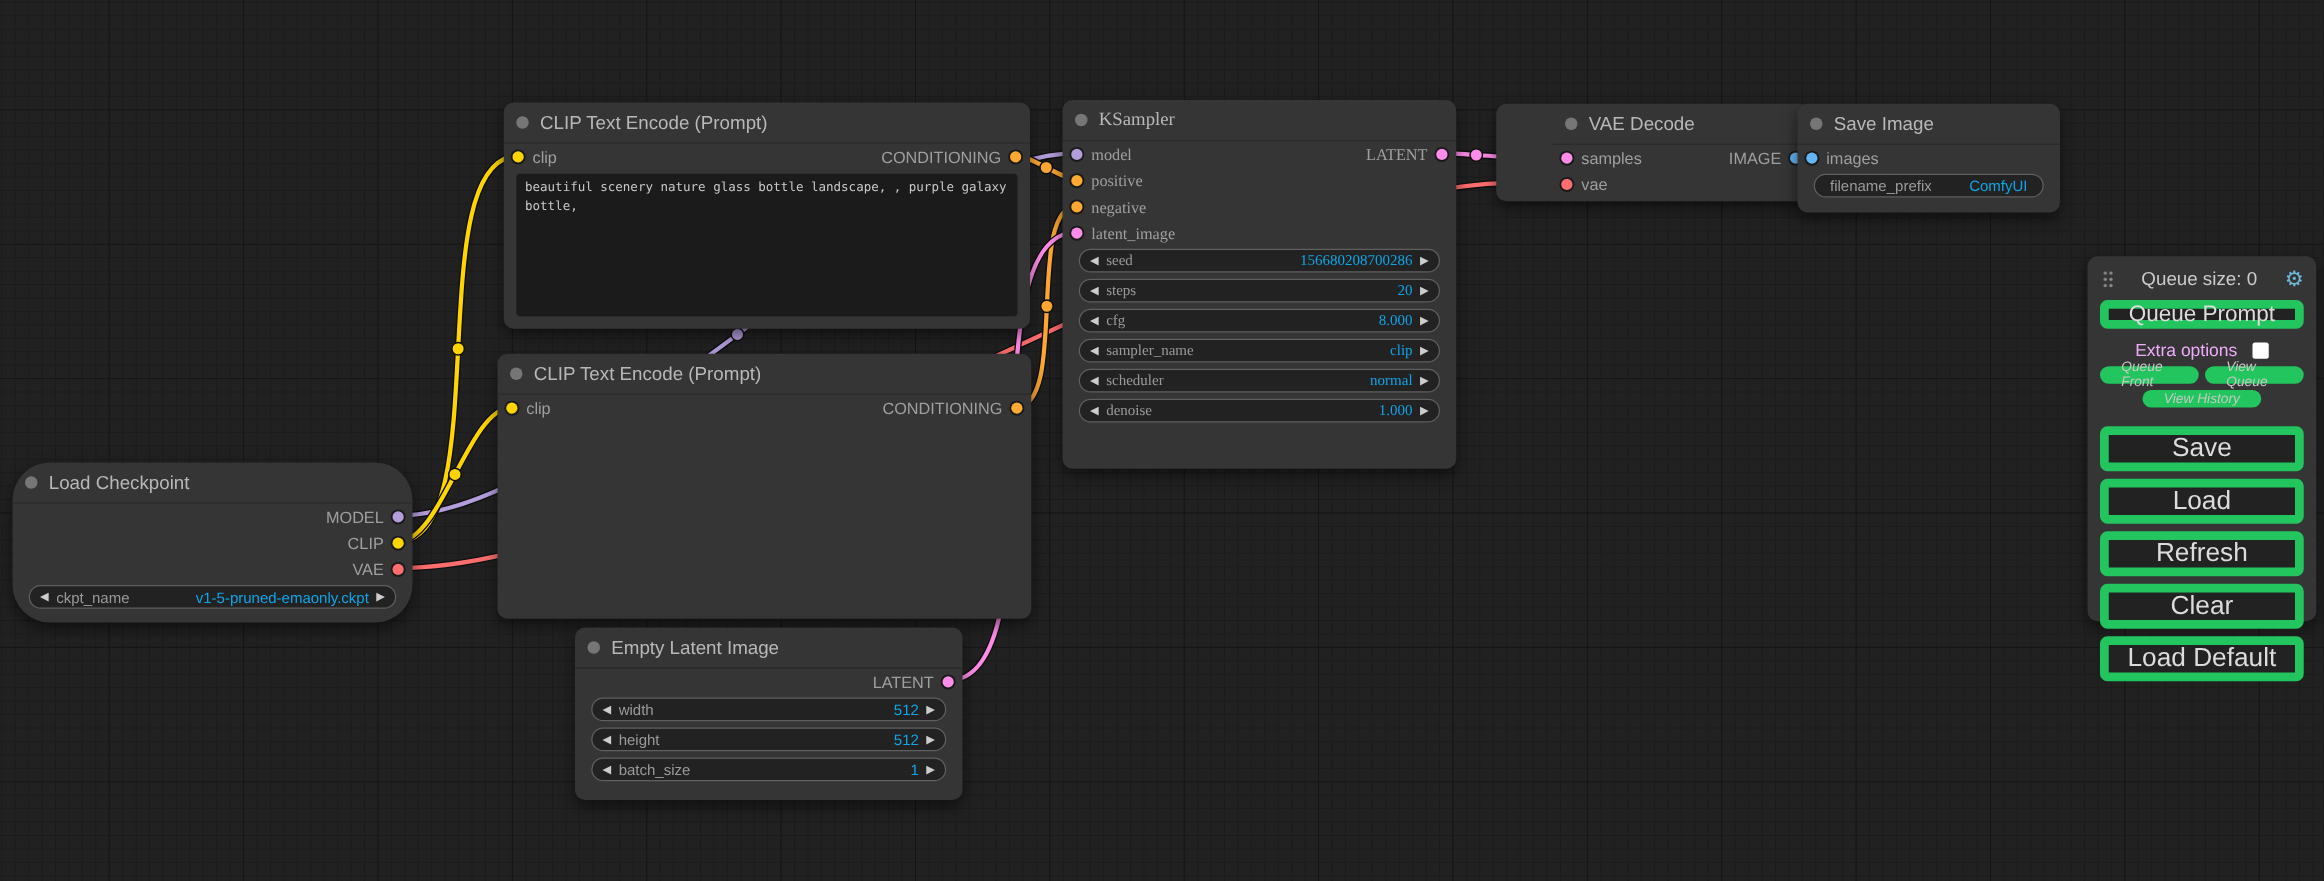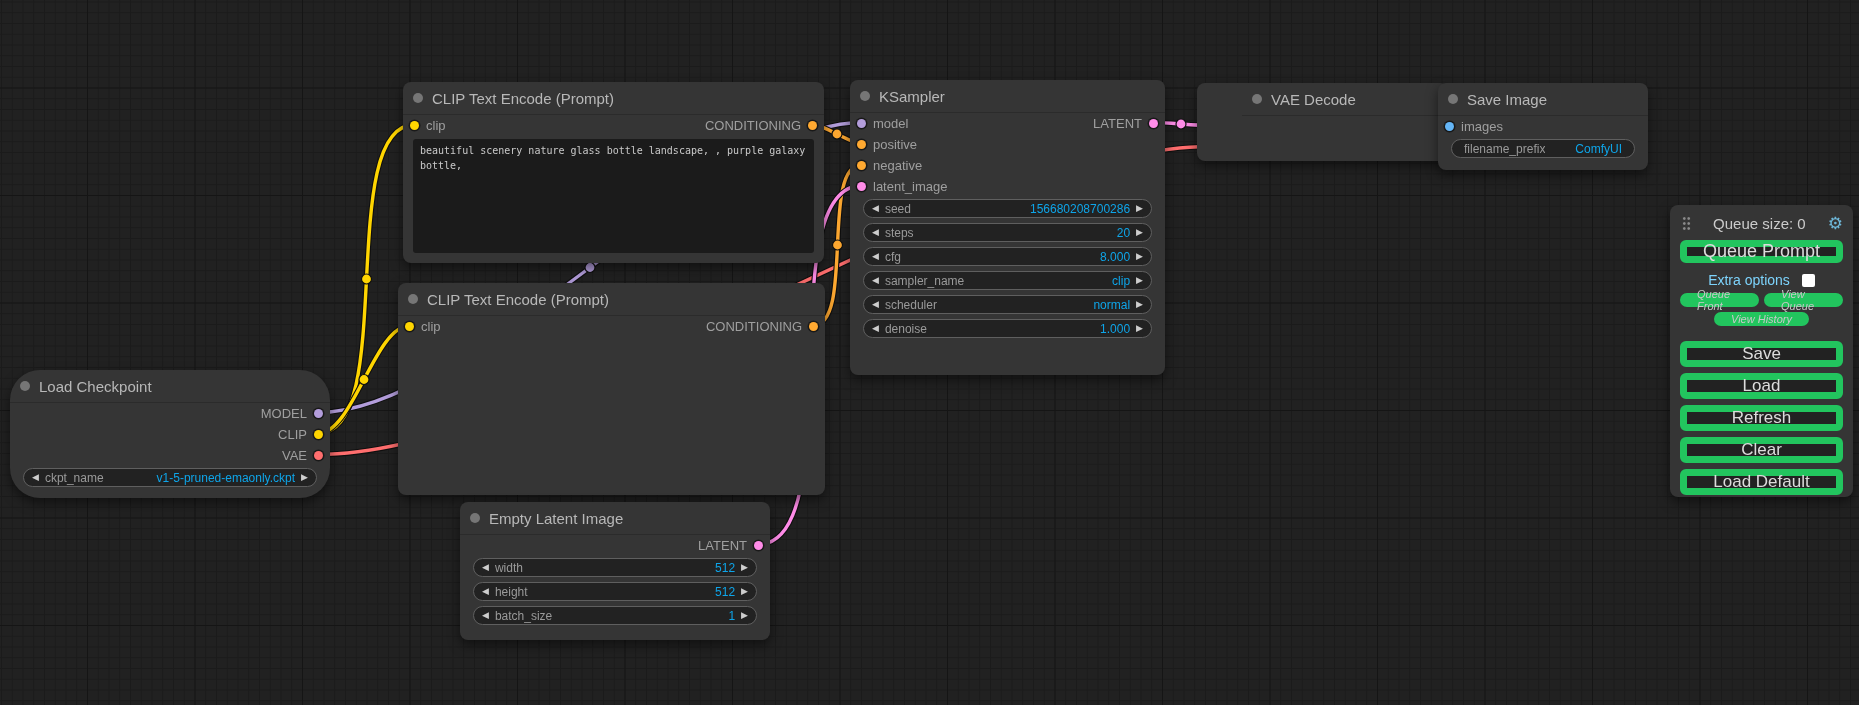--- a/index.html
+++ b/index.html
@@ -57,26 +57,26 @@
     background-image:radial-gradient(#8a8a8a 1.1px,transparent 1.4px);
     background-size:4.5px 5px;
   }
   .qp-size{flex:1;text-align:center;font-size:15px;color:#cbcbcb;}
   .gear{font-size:17px;color:#6eb7d8;line-height:1;flex:none;cursor:pointer;}
   .btn{
     background:#222;border:7px solid #22c55e;border-radius:6px;color:#dcdcdc;
     display:flex;align-items:center;justify-content:center;cursor:pointer;box-sizing:border-box;
   }
   #queue-prompt-btn{height:23px;margin-top:8px;font-size:18px;}
-  .extra-row{display:flex;align-items:center;justify-content:center;gap:12px;margin-top:9px;height:16px;font-size:14px;color:#7dd3fc;}
+  .extra-row{display:flex;align-items:center;justify-content:center;gap:12px;margin-top:9px;height:16px;font-size:14px;color:#f0abfc;}
   .checkbox{width:13px;height:13px;background:#fff;border-radius:2px;flex:none;cursor:pointer;}
   .pill-row{display:flex;gap:5px;margin-top:5px;justify-content:center;font-style:italic;}
   .pill{height:14px;border-radius:8px;font-size:11px;color:#c9c9c9;padding:0 10px;flex:1;}
   .pill.solo{flex:none;min-width:84px;}
-  .big-btn{height:26px;font-size:17px;margin-top:6px;}
+  .big-btn{height:36px;font-size:21px;margin-top:6px;}
   .big-btn.first{margin-top:15px;}
 </style>
 </head>
 <body>
 
 <div id="canvas">
   <svg id="links" width="1859" height="705">
       <path d="M 318 412.5 C 472.1176498652896 412.5, 707.8823501347104 122.5, 862 122.5" fill="none" stroke="#0f0f0f" stroke-width="5.6"></path>
       <path d="M 318 412.5 C 472.1176498652896 412.5, 707.8823501347104 122.5, 862 122.5" fill="none" stroke="#B39DDB" stroke-width="3.4"></path>
       <circle cx="590" cy="267.5" r="5" fill="#B39DDB" stroke="#101010" stroke-width="1.2"></circle>
@@ -170,21 +170,21 @@
             <span class="port" style="background: rgb(255, 213, 0);"></span>
             <span>clip</span>
           </span>
           <span class="slot-out">
             <span>CONDITIONING</span>
             <span class="port" style="background: rgb(255, 169, 49);"></span>
           </span>
         </div>
       </div>
     </div>
-    <div class="node" style="left: 850px; top: 80px; width: 315px; height: 295px;">
+    <div class="node" style="left: 850px; top: 80px; width: 315px; height: 295px; font-family: Liberation Serif, serif;">
       <div class="node-title">
         <span class="status-dot"></span>
         <span>KSampler</span>
       </div>
       <div class="slots">
         <div class="slot-row">
           <span class="slot-in">
             <span class="port" style="background: rgb(179, 157, 219);"></span>
             <span>model</span>
           </span>
@@ -248,20 +248,38 @@
           <span class="w-label">denoise</span>
           <span class="w-value">1.000</span>
           <span class="w-arrow">▶</span>
         </div>
       </div>
     </div>
     <div class="node" style="left: 1197px; top: 83px; width: 206px; height: 78px; padding-left: 45px;">
       <div class="node-title">
         <span class="status-dot"></span>
         <span>VAE Decode</span>
+      </div>
+      <div class="slots">
+        <div class="slot-row">
+          <span class="slot-in">
+            <span class="port" style="background: rgb(255, 140, 232);"></span>
+            <span>samples</span>
+          </span>
+          <span class="slot-out">
+            <span>IMAGE</span>
+            <span class="port" style="background: rgb(100, 181, 246);"></span>
+          </span>
+        </div>
+        <div class="slot-row">
+          <span class="slot-in">
+            <span class="port" style="background: rgb(255, 110, 110);"></span>
+            <span>vae</span>
+          </span>
+        </div>
       </div>
     </div>
     <div class="node" style="left: 1438px; top: 83px; width: 210px; height: 87px;">
       <div class="node-title">
         <span class="status-dot"></span>
         <span>Save Image</span>
       </div>
       <div class="slots">
         <div class="slot-row">
           <span class="slot-in">

